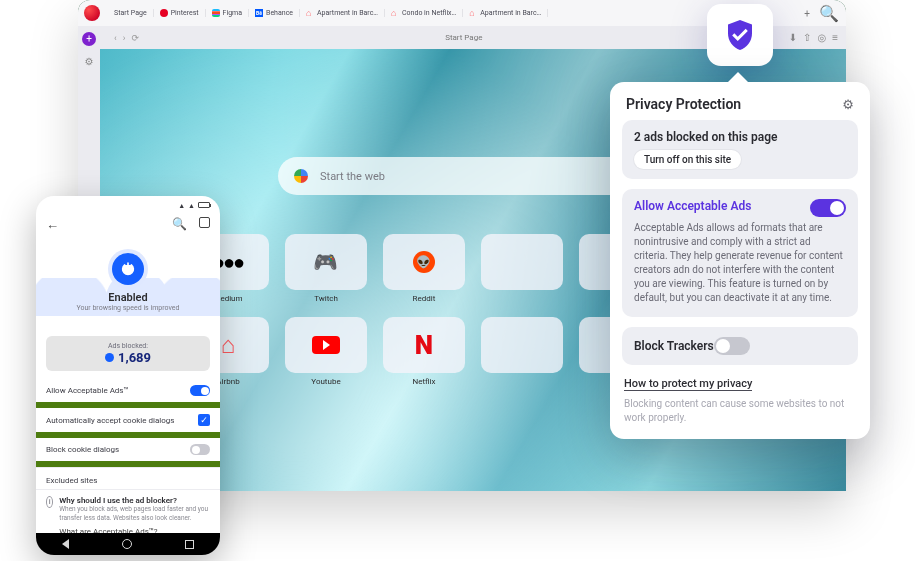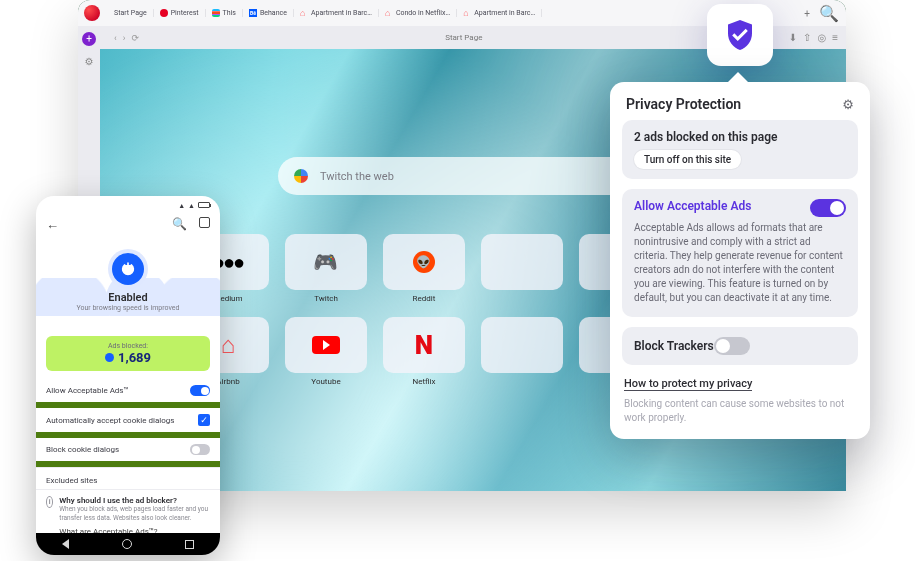--- a/index.html
+++ b/index.html
@@ -186,21 +186,21 @@
     }
     .power-btn{
       width:32px;height:32px;border-radius:50%;
       background:#1560ff;color:#fff;
       display:flex;align-items:center;justify-content:center;
       box-shadow:0 0 0 4px #dfe8ff;
       z-index:1;
     }
     .ph-enabled{margin-top:6px;font-size:11px;font-weight:600;color:#2d2d30;z-index:1;}
     .ph-subtitle{font-size:7px;color:#7c7c85;z-index:1;}
-    .ph-stat{background:#bef264;border-radius:6px;margin:6px 10px 8px;padding:6px;text-align:center;}
+    .ph-stat{background:#e5e5e5;border-radius:6px;margin:6px 10px 8px;padding:6px;text-align:center;}
     .ph-stat-label{font-size:7px;color:#6b6b78;}
     .ph-stat-val{font-size:13px;font-weight:700;color:#16267a;display:flex;align-items:center;justify-content:center;gap:4px;}
     .ph-stat-dot{width:9px;height:9px;border-radius:50%;background:#1560ff;}
     .ph-row{display:flex;align-items:center;justify-content:space-between;padding:6px 10px;border-bottom:6px solid #4d7c0f;}
     .ph-row:last-of-type{border-bottom:0;}
     .ph-row .label{font-size:8px;color:#3b3b44;}
     .mini-toggle{width:20px;height:11px;border-radius:6px;background:#c9c9d0;position:relative;}
     .mini-toggle .k{width:8px;height:8px;border-radius:50%;background:#fff;position:absolute;top:1.5px;left:1.5px;}
     .mini-toggle.on{background:#1560ff;} .mini-toggle.on .k{left:auto;right:1.5px;}
     .chk{width:12px;height:12px;border-radius:2px;background:#1560ff;color:#fff;font-size:9px;line-height:12px;text-align:center;}
@@ -231,21 +231,21 @@
     <div class="tabbar-tabs">
       <div class="tab">
           <span>Start Page</span>
         </div>
       <div class="tab">
           <span class="favicon pinterest"></span>
           <span>Pinterest</span>
         </div>
       <div class="tab">
           <span class="favicon figma"></span>
-          <span>This</span>
+          <span>Figma</span>
         </div>
       <div class="tab">
           <span class="favicon behance">Bē</span>
           <span>Behance</span>
         </div>
       <div class="tab">
           <span class="favicon airbnb">⌂</span>
           <span>Apartment in Barc…</span>
         </div>
       <div class="tab">
@@ -279,21 +279,21 @@
       <span>⇧</span>
       <span>◎</span>
       <span>≡</span>
     </div>
   </div>
 
   <div class="desktop-viewport">
     <div class="swirl-overlay"></div>
     <div class="search-pill">
       <span class="g-logo"></span>
-      <span>Twitch the web</span>
+      <span>Start the web</span>
     </div>
     <div class="speeddial">
       <div class="sd-tile">
           <div class="sd-box">
             <span class="brand-medium">●●●</span>
           </div>
           <div class="sd-label">Medium</div>
         </div>
       <div class="sd-tile">
           <div class="sd-box">

